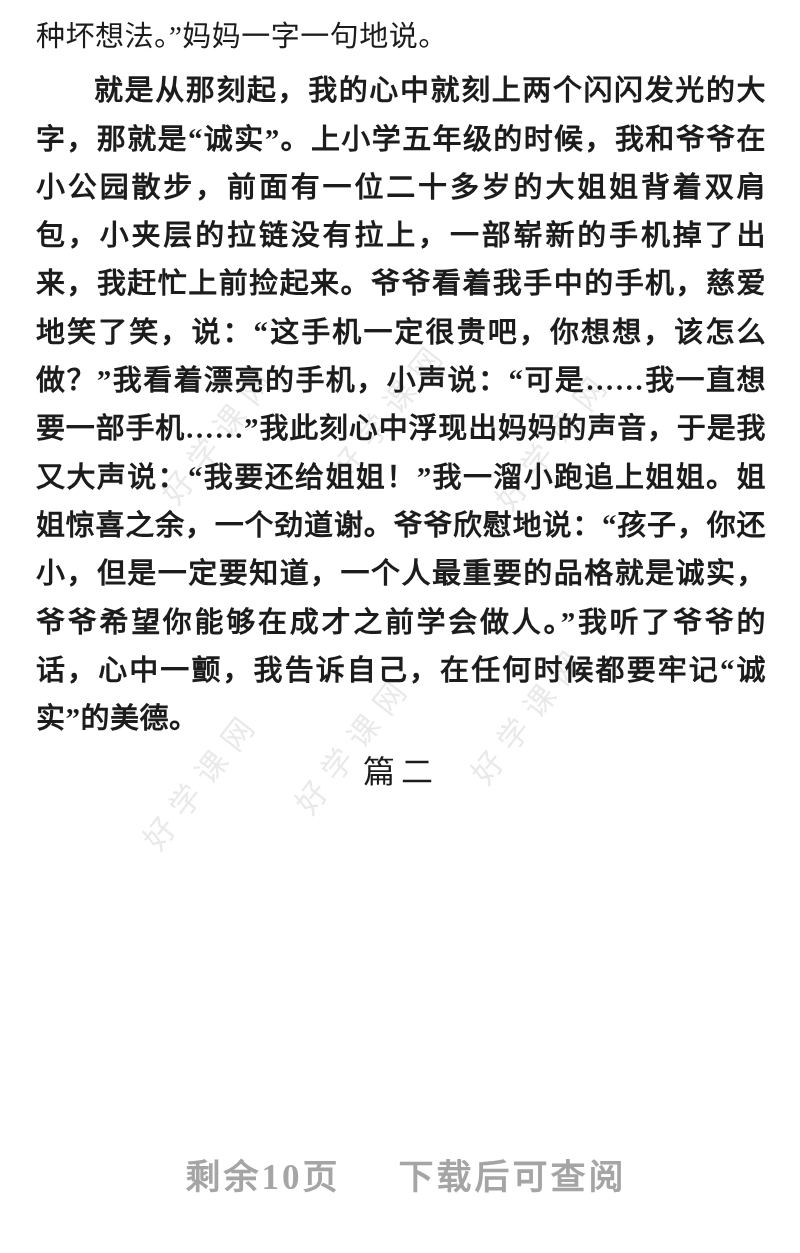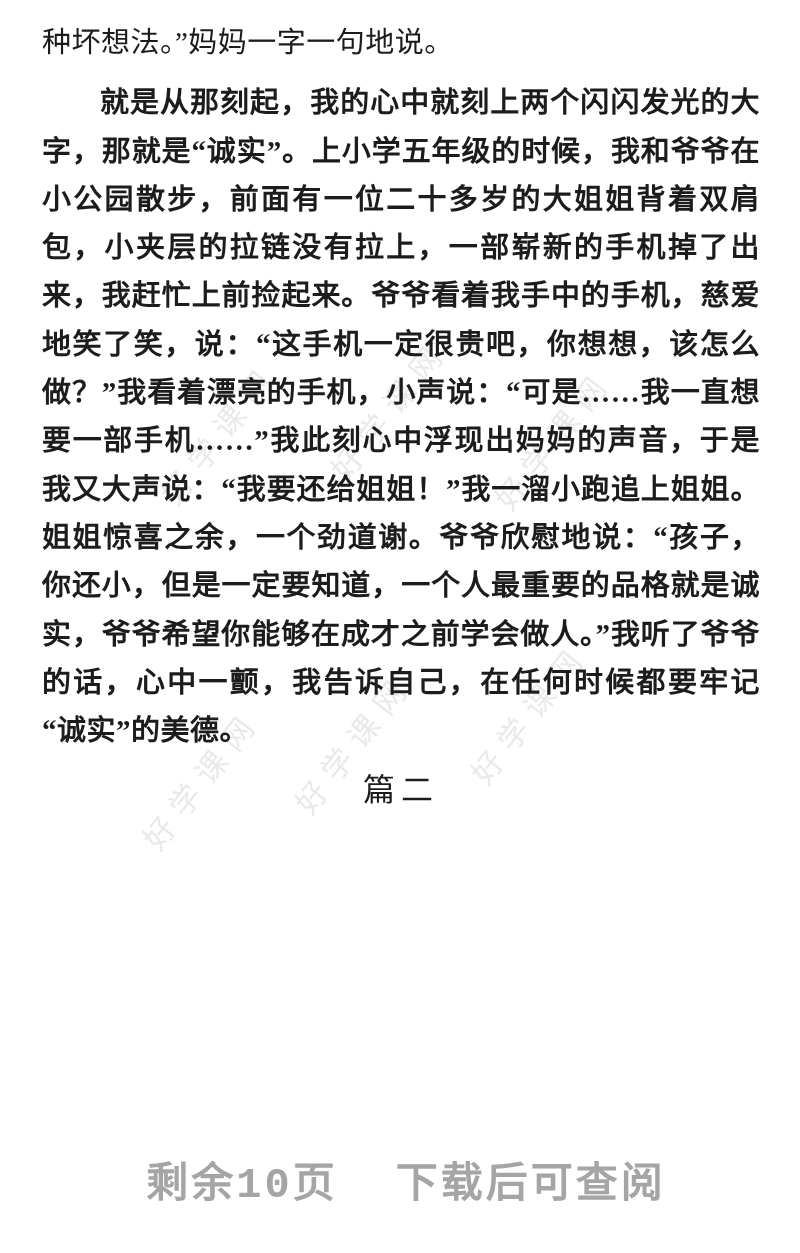--- a/index.html
+++ b/index.html
@@ -16,39 +16,39 @@
   }
   .content {
     position: relative;
     z-index: 2;
     padding: 6px 28px 0 30px;
     font-size: 29px;
     line-height: 48.3px;
     text-align: justify;
     letter-spacing: 0.5px;
   }
-  .content p { margin: 12px; }
+  .content p { margin: 6px; }
   .content p.indent { text-indent: 2em; font-weight: bold; }
   .section-title {
     margin-top: 12px;
     text-align: center;
     font-size: 32px;
     letter-spacing: 6px;
     line-height: 48px;
   }
   .footer-note {
     position: absolute;
     z-index: 2;
     left: 0;
     top: 1148px;
     width: 100%;
     text-align: center;
-    font-family: Liberation Mono, monospace;
+    font-family: Liberation Serif, serif;
     font-weight: bold;
-    font-size: 42px;
+    font-size: 35px;
     color: #a5a5a5;
     letter-spacing: 3px;
     padding-left: 12px;
   }
   .footer-note .gap { display: inline-block; width: 58px; }
   .watermark-layer {
     position: absolute;
     z-index: 1;
     left: 0; top: 0;
     width: 100%; height: 100%;

